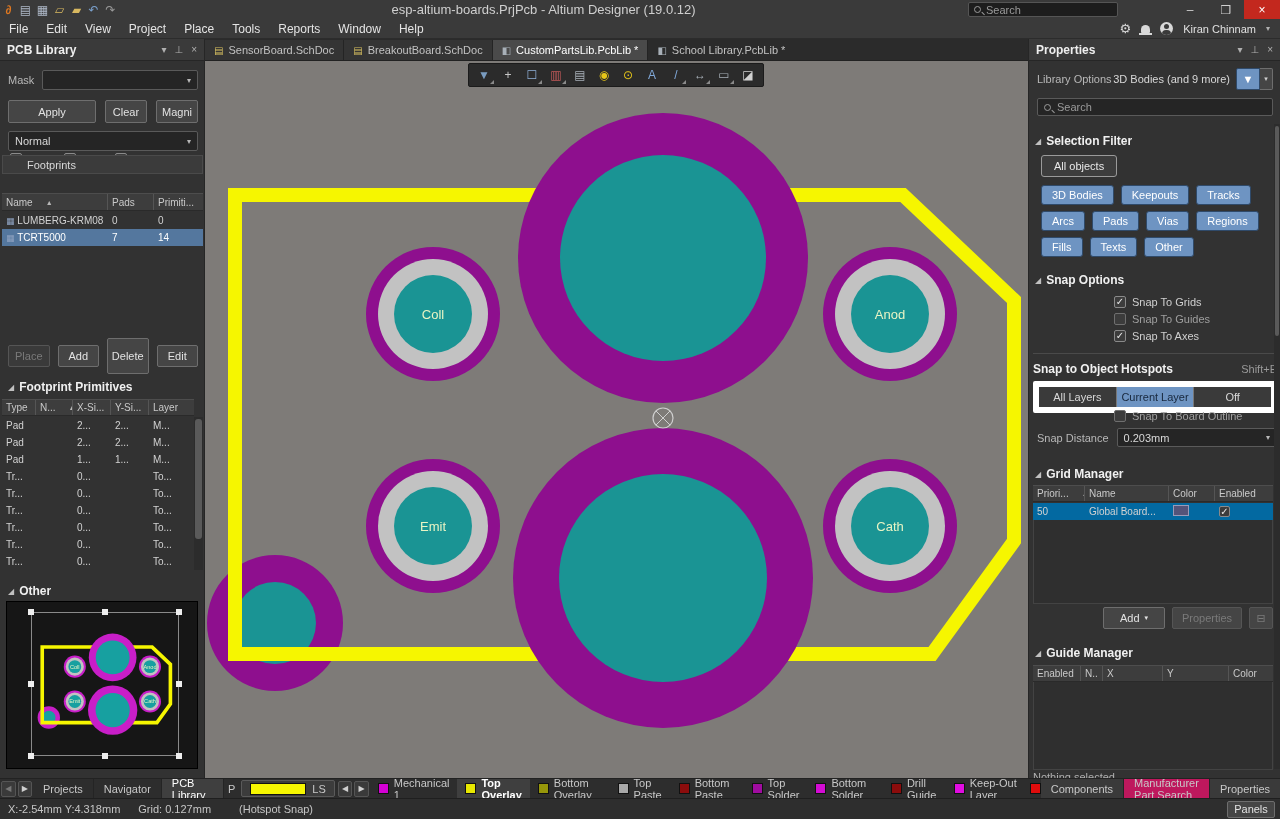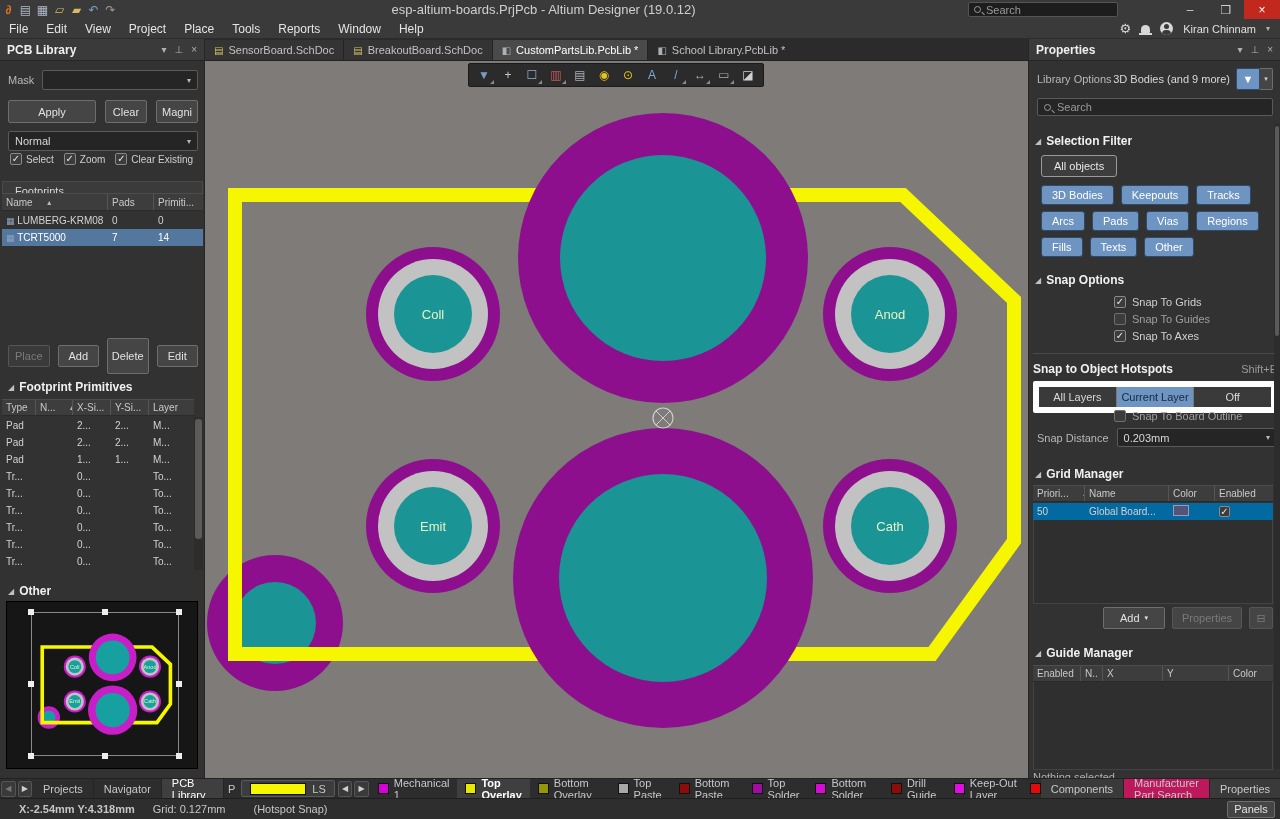--- a/index.html
+++ b/index.html
@@ -160,21 +160,21 @@
 
     <div class="abs row" style="left:10px;top:113px;width:192px;height:14px;gap:4px;font-size:10px;color:#cfcfcf;">
       <span class="chk">✓</span>
       <span>Select</span>
       <span class="chk" style="margin-left:6px;">✓</span>
       <span>Zoom</span>
       <span class="chk" style="margin-left:6px;">✓</span>
       <span>Clear Existing</span>
     </div>
 
-    <div class="abs" style="left:2px;top:142px;width:201px;height:19px;background:#3b3b3b;border:1px solid #4a4a4a;display:flex;align-items:center;padding-left:12px;color:#d8d8d8;">Footprints</div>
+    <div class="abs" style="left:2px;top:116px;width:201px;height:19px;background:#3b3b3b;border:1px solid #4a4a4a;display:flex;align-items:center;padding-left:24px;color:#d8d8d8;">Footprints</div>
 
     <div class="abs tbl-head" style="left:2px;top:154px;width:201px;height:18px;grid-template-columns:106px 46px auto;">
       <div>
           <span>Name</span>
           <span class="sort">▲</span>
         </div>
       <div>Pads</div>
       <div style="border-right:none;">Primiti...</div>
     </div>
     <div class="abs tbl-row" style="left:2px;top:173px;width:201px;height:17px;grid-template-columns:106px 46px auto;">
@@ -579,19 +579,19 @@
     <span class="sw" style="margin-left: 3px; background: rgb(224, 12, 12);"></span>
 
     <span style="margin-left:auto;display:flex;height:20px;">
       <span class="btab" style="background:#3a3a3a;">Components</span>
       <span class="btab" style="background:#be185d;">Manufacturer Part Search</span>
       <span class="btab" style="background:#3a3a3a;border-right:none;">Properties</span>
     </span>
   </div>
 
   <div id="statusbar" class="abs">
-    <span style="padding-left:19px;font-weight:bold;">X:-2.54mm Y:4.318mm</span>
+    <span style="padding-left:8px;">X:-2.54mm Y:4.318mm</span>
     <span style="padding-left:18px;">Grid: 0.127mm</span>
     <span style="padding-left:28px;">(Hotspot Snap)</span>
     <span class="btn" style="margin-left:auto;margin-right:5px;width:48px;height:17px;">Panels</span>
   </div>
 
 </div>
 
 </body></html>

